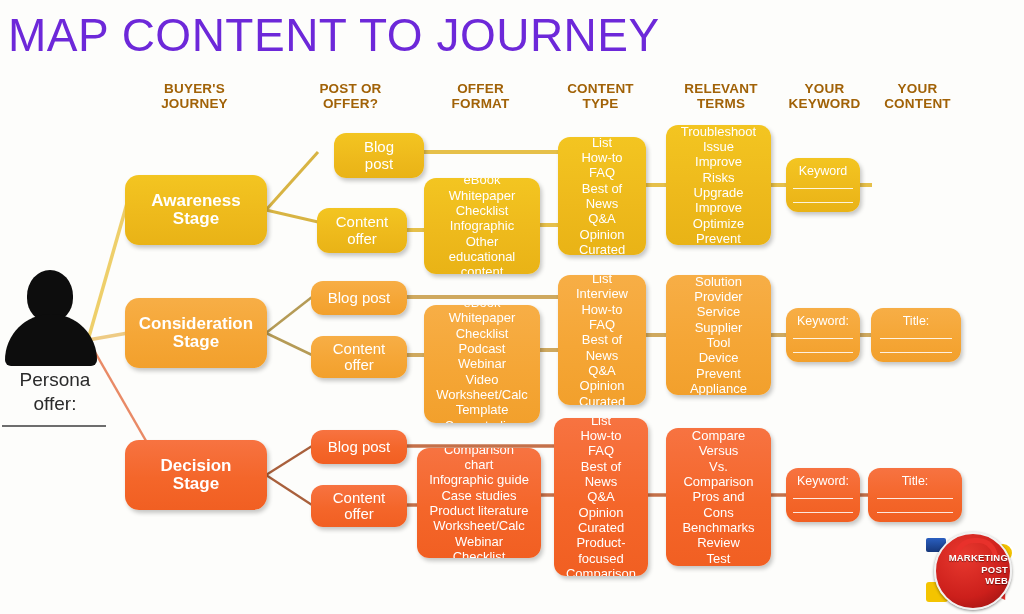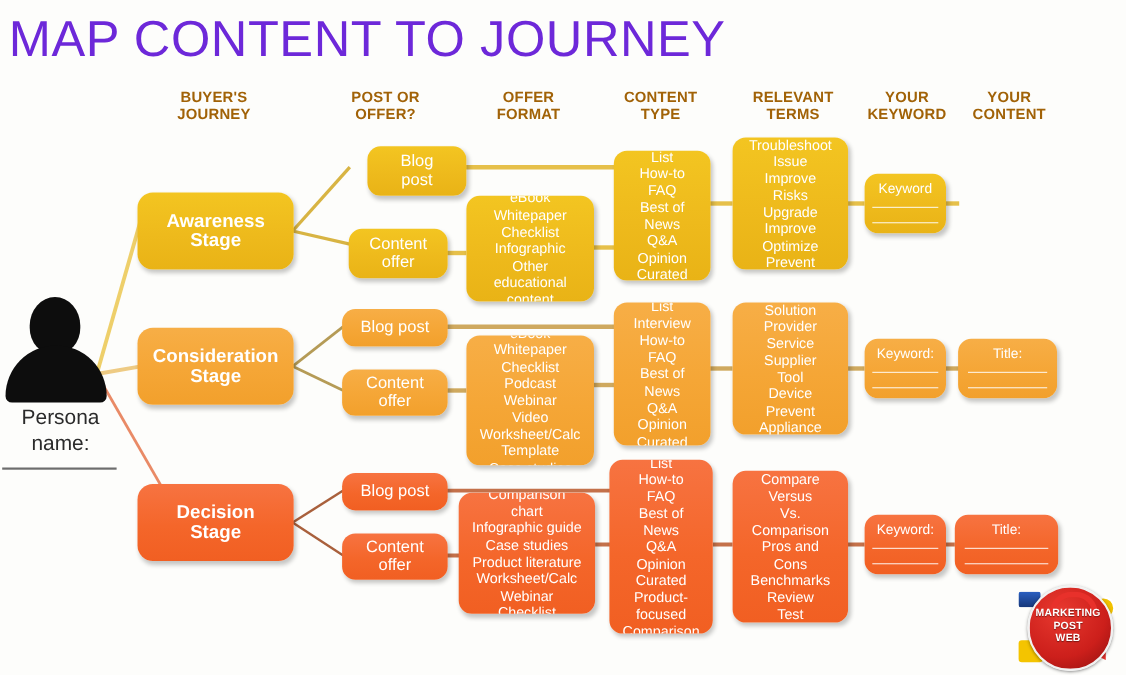--- a/index.html
+++ b/index.html
@@ -97,21 +97,21 @@
     box-shadow:0 1px 3px rgba(0,0,0,0.45);
     border:2px solid #f1f1f1;
   }
   .logo-arc{
     position:absolute;left:28px;top:8px;width:34px;height:18px;
     border:5px solid #e8312b;border-bottom:none;
     border-radius:20px 20px 0 0;
   }
   .logo-txt{
     position:absolute;left:8px;top:22px;width:74px;
-    color:#fff;font-weight:700;text-align:center;
+    color:#fff;font-weight:700;text-align:right;
     font-size:9.5px;line-height:11.5px;letter-spacing:0.2px;
     text-shadow:0 1px 1px rgba(0,0,0,0.45);
     font-family:"Liberation Sans", sans-serif;
   }
   .logo-badge{
     position:absolute;left:0px;top:8px;width:20px;height:14px;
     background:#1f4fa8;border-radius:2px;
     background-image:linear-gradient(180deg,#2a5fc0 0%,#16377a 100%);
   }
   .logo-mag{
@@ -196,21 +196,21 @@
     <path d="M648,495 L666,495" stroke="#c4714a" stroke-width="3.5" fill="none"></path>
     <path d="M770,495 L786,495" stroke="#c4714a" stroke-width="3.5" fill="none"></path>
     <path d="M859,495 L868,495" stroke="#c4714a" stroke-width="3.5" fill="none"></path>
   </svg>
 
   <div class="persona-wrap">
     <div class="persona-head"></div>
     <div class="persona-body"></div>
     <div class="persona-label">
       <div>Persona</div>
-      <div>name:</div>
+      <div>offer:</div>
     </div>
     <div class="persona-rule"></div>
   </div>
 
   <div class="node stage r1" style="left:125px;top:175px;width:142px;height:70px;">
     <span>
       <span>Awareness</span>
       <span>Stage</span>
     </span>
   </div>

